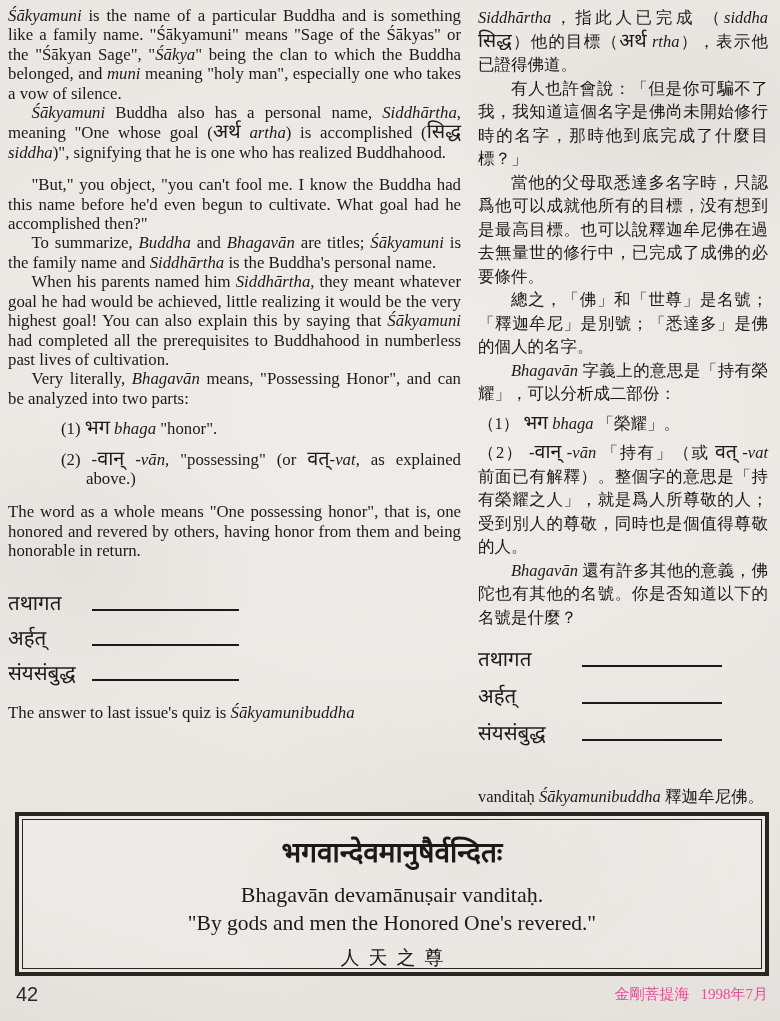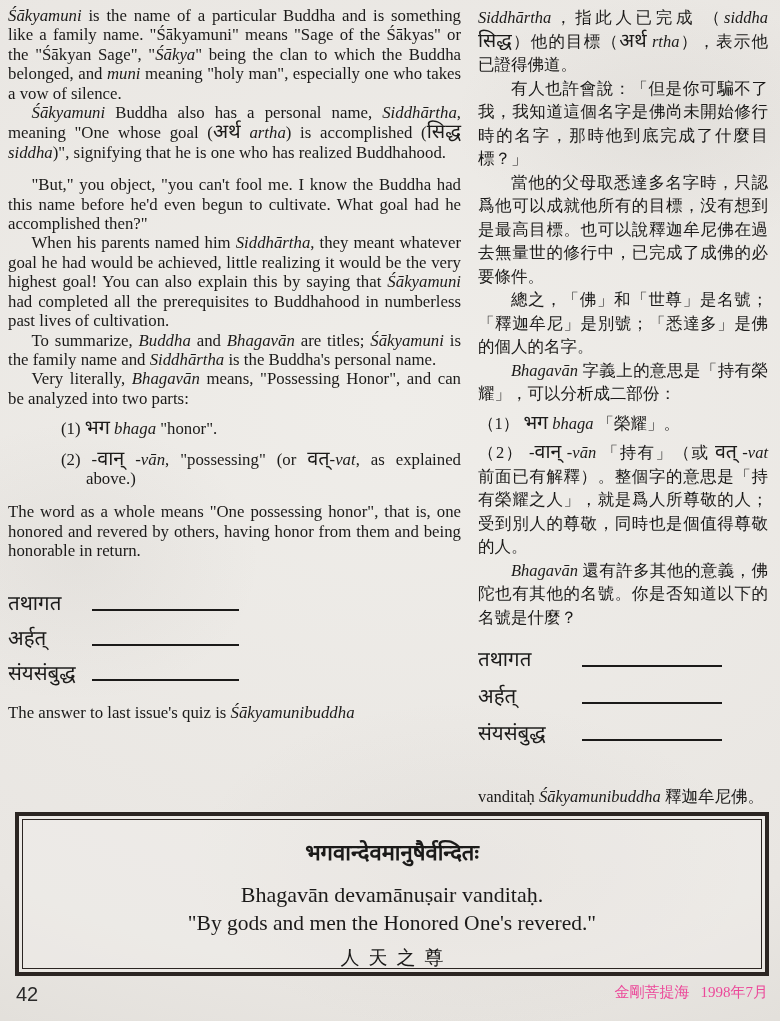--- a/index.html
+++ b/index.html
@@ -37,45 +37,45 @@
   .answer-line{margin-top:18px;}
   .col-right .answer-line{margin-top:40px;}
   .quote-box-outer{
     position:absolute;left:15px;top:812px;width:740px;height:150px;
     border:4px solid #2b2522;padding:3px;background:rgba(244,242,238,.35);
   }
   .quote-box-inner{
     border:1px solid #2b2522;height:100%;box-sizing:border-box;
     text-align:center;padding-top:13px;
   }
-  .qb-dev{font-size:22px;line-height:40px;font-weight:bold;}
+  .qb-dev{font-size:28px;line-height:40px;font-weight:bold;}
   .qb-translit{font-size:22px;line-height:26px;margin-top:9px;}
   .qb-english{font-size:21.5px;line-height:26px;margin-top:2px;}
   .qb-chinese{font-size:19px;margin-top:9px;letter-spacing:9px;text-indent:9px;}
   .footer{
     position:absolute;left:0;top:983px;width:780px;box-sizing:border-box;
-    display:flex;justify-content:space-between;align-items:flex-start;
+    display:flex;justify-content:space-between;align-items:center;
     padding:0 12px 0 16px;
   }
   .page-num{font-family:"Liberation Sans","DejaVu Sans",sans-serif;font-size:20px;color:#2a2a2a;}
   .footer-right{font-size:15px;color:#ec4899;}
   .footer-right .fdate{margin-left:11px;}
 </style>
 </head>
 <body>
 
 <div class="page">
 
   <div class="columns">
     <div class="col-left" id="col-left">
         <div class="p"><i>Śākyamuni</i><span> is the name of a particular Buddha and is something like a family name.  "Śākyamuni" means "Sage of the Śākyas" or the "Śākyan Sage", "</span><i>Śākya</i><span>" being the clan to which the Buddha belonged, and </span><i>muni</i><span> meaning "holy man", especially one who takes a vow of silence.</span></div>
         <div class="p indent"><i>Śākyamuni</i><span> Buddha also has a personal name, </span><i>Siddhārtha</i><span>, meaning "One whose goal (</span><span class="dev">अर्थ</span><span> </span><i>artha</i><span>) is accomplished (</span><span class="dev">सिद्ध</span><span> </span><i>siddha</i><span>)", signifying that he is one who has realized Buddhahood.</span></div>
         <div class="p indent gap"><span>"But," you object, "you can't fool me.  I know the Buddha had this name before he'd even begun to cultivate.  What goal had he accomplished then?"</span></div>
+        <div class="p indent"><span>To summarize, </span><i>Buddha</i><span> and </span><i>Bhagavān</i><span> are titles; </span><i>Śākyamuni</i><span> is the family name and </span><i>Siddhārtha</i><span> is the Buddha's personal name.</span></div>
         <div class="p indent"><span>When his parents named him </span><i>Siddhārtha</i><span>, they meant whatever goal he had would be achieved, little realizing it would be the very highest goal!  You can also explain this by saying that </span><i>Śākyamuni</i><span> had completed all the prerequisites to Buddhahood in numberless past lives of cultivation.</span></div>
-        <div class="p indent"><span>To summarize, </span><i>Buddha</i><span> and </span><i>Bhagavān</i><span> are titles; </span><i>Śākyamuni</i><span> is the family name and </span><i>Siddhārtha</i><span> is the Buddha's personal name.</span></div>
         <div class="p indent"><span>Very literally,  </span><i>Bhagavān</i><span> means, "Possessing Honor", and can be analyzed into two parts:</span></div>
         <div class="list-block">
           <div class="list-item"><span>(1)  </span><span class="dev">भग</span><span>  </span><i>bhaga</i><span> "honor".</span></div>
           <div class="list-item"><span>(2) -</span><span class="dev">वान्</span><span>  </span><i>-vān</i><span>, "possessing" (or </span><span class="dev">वत्</span><i>-vat</i><span>, as explained above.)</span></div>
         </div>
         <div class="p"><span>The word as a whole means "One possessing honor", that is, one honored and revered by others, having honor from them and being honorable in return.</span></div>
         <div class="quiz">
           <div class="quiz-row">
             <span class="quiz-label dev">तथागत</span>
             <span class="quiz-blank"></span>

